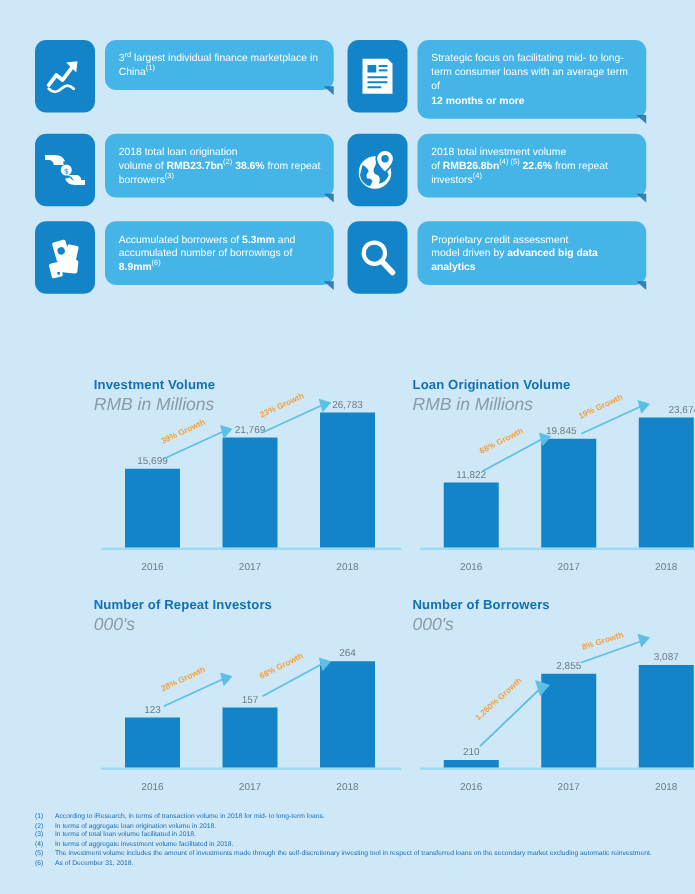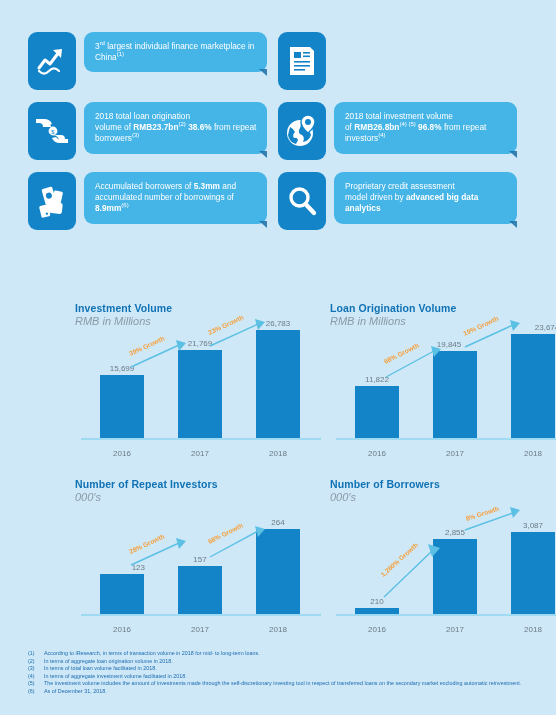--- a/index.html
+++ b/index.html
@@ -43,21 +43,21 @@
   .hl-text sup{font-size:6px;vertical-align:super;line-height:0;}
 
   
   .chart{
     position:absolute;width:250px;height:160px;margin-left:45px;
   }
   .chart .c-title{
     color:#1072b4;font-size:10.5px;font-weight:bold;letter-spacing:.1px;
   }
   .chart .c-sub{
-    color:#8a9aa6;font-size:11px;font-style:italic;margin-top:1px;
+    color:#8a9aa6;font-size:14px;font-style:italic;margin-top:1px;
   }
   .plot{
     position:absolute;left:0;right:0;top:30px;bottom:0;
   }
   .axis{
     position:absolute;left:6px;right:4px;bottom:22px;height:2px;background:#9fd9f2;
   }
   .bar{
     position:absolute;bottom:24px;width:44px;background:#1484c8;
   }
@@ -106,20 +106,21 @@
         <svg width="32" height="34" viewBox="0 0 32 34">
           <path d="M4 3 H24 L28 7 V31 H4 Z" fill="#fff"></path>
           <rect x="8" y="8" width="7" height="6" fill="#1484c8"></rect>
           <rect x="17" y="8" width="7" height="1.6" fill="#1484c8"></rect>
           <rect x="17" y="11.5" width="7" height="1.6" fill="#1484c8"></rect>
           <rect x="8" y="17" width="16" height="1.6" fill="#1484c8"></rect>
           <rect x="8" y="21" width="16" height="1.6" fill="#1484c8"></rect>
           <rect x="8" y="25" width="11" height="1.6" fill="#1484c8"></rect>
         </svg>
       </div>
+      <div class="hl-text">Strategic focus on facilitating mid- to long-term consumer loans with an average term of<br><b>12 months or more</b></div>
     </div>
 
     <div class="hl-cell">
       <div class="hl-icon">
         <svg width="36" height="32" viewBox="0 0 36 32">
           <path d="M2 6 h9 a6 6 0 0 1 6 6 h-8 a4 4 0 0 0 -4 -4 h-3 z" fill="#fff"></path>
           <path d="M2 4 h8 q6 0 8 5 l-4 1 q-2 -3 -5 -3 h-7 z" fill="#fff"></path>
           <circle cx="19" cy="16" r="4.4" fill="#fff"></circle>
           <text x="19" y="19" font-size="6" text-anchor="middle" fill="#1484c8" font-family="sans-serif">$</text>
           <path d="M34 26 h-9 a6 6 0 0 0 -6 -6 h8 a4 4 0 0 1 4 4 h3 z" fill="#fff"></path>
@@ -132,21 +133,21 @@
     <div class="hl-cell">
       <div class="hl-icon">
         <svg width="36" height="36" viewBox="0 0 36 36">
           <circle cx="16" cy="20" r="13" fill="#fff"></circle>
           <path d="M6 14 q4 2 5 5 q-3 3 -1 6 q3 -1 4 2 l-2 4 q-7 -2 -8 -9 z" fill="#1484c8"></path>
           <path d="M17 10 q4 1 5 4 q-2 3 1 5 q3 -1 4 3 q-2 6 -8 7 q2 -5 -1 -7 q-4 -1 -3 -5 q2 -3 2 -7 z" fill="#1484c8"></path>
           <path d="M24 2 a7 7 0 0 1 7 7 c0 5 -7 11 -7 11 s-7 -6 -7 -11 a7 7 0 0 1 7 -7 z" fill="#fff" stroke="#1484c8" stroke-width="1.4"></path>
           <circle cx="24" cy="9" r="3" fill="#1484c8"></circle>
         </svg>
       </div>
-      <div class="hl-text">2018 total investment volume<br>of <b>RMB26.8bn</b><sup>(4) (5)</sup> <b>96.8%</b> from repeat investors<sup>(4)</sup></div>
+      <div class="hl-text">2018 total investment volume<br>of <b>RMB26.8bn</b><sup>(4) (5)</sup> <b>22.6%</b> from repeat investors<sup>(4)</sup></div>
     </div>
 
     <div class="hl-cell">
       <div class="hl-icon">
         <svg width="34" height="34" viewBox="0 0 34 34">
           <g transform="rotate(-16 17 17)">
             <rect x="10" y="3" width="11" height="16" rx="1.5" fill="#fff"></rect>
             <circle cx="15.5" cy="11" r="3" fill="#1484c8"></circle>
           </g>
           <g transform="rotate(12 17 17)">
@@ -243,21 +244,21 @@
   <div class="chart" style="left:30px;top:478px;">
     <div class="c-title">Number of Repeat Investors</div>
     <div class="c-sub">000's</div>
     <div class="plot">
       <div class="axis"></div>
 
       <div class="bar" style="left:25px;height:40px;"></div>
       <div class="bar" style="left:103px;height:48px;"></div>
       <div class="bar" style="left:181px;height:85px;"></div>
 
-      <div class="bar-val" style="left:0;bottom:66px;text-align:right;">123</div>
+      <div class="bar-val" style="left:12px;bottom:66px;">123</div>
       <div class="bar-val" style="left:90px;bottom:74px;">157</div>
       <div class="bar-val" style="left:168px;bottom:111px;">264</div>
 
       <div class="xlab" style="left:12px;">2016</div>
       <div class="xlab" style="left:90px;">2017</div>
       <div class="xlab" style="left:168px;">2018</div>
 
       <svg class="garrow" style="left:54px;bottom:70px;" width="60" height="30" viewBox="0 0 60 30">
         <path d="M2 27 L50 5" stroke="#5bc0e4" stroke-width="1.4" fill="none"></path>
         <path d="M47 0 L57 3 L50 11 Z" fill="#5bc0e4"></path>

